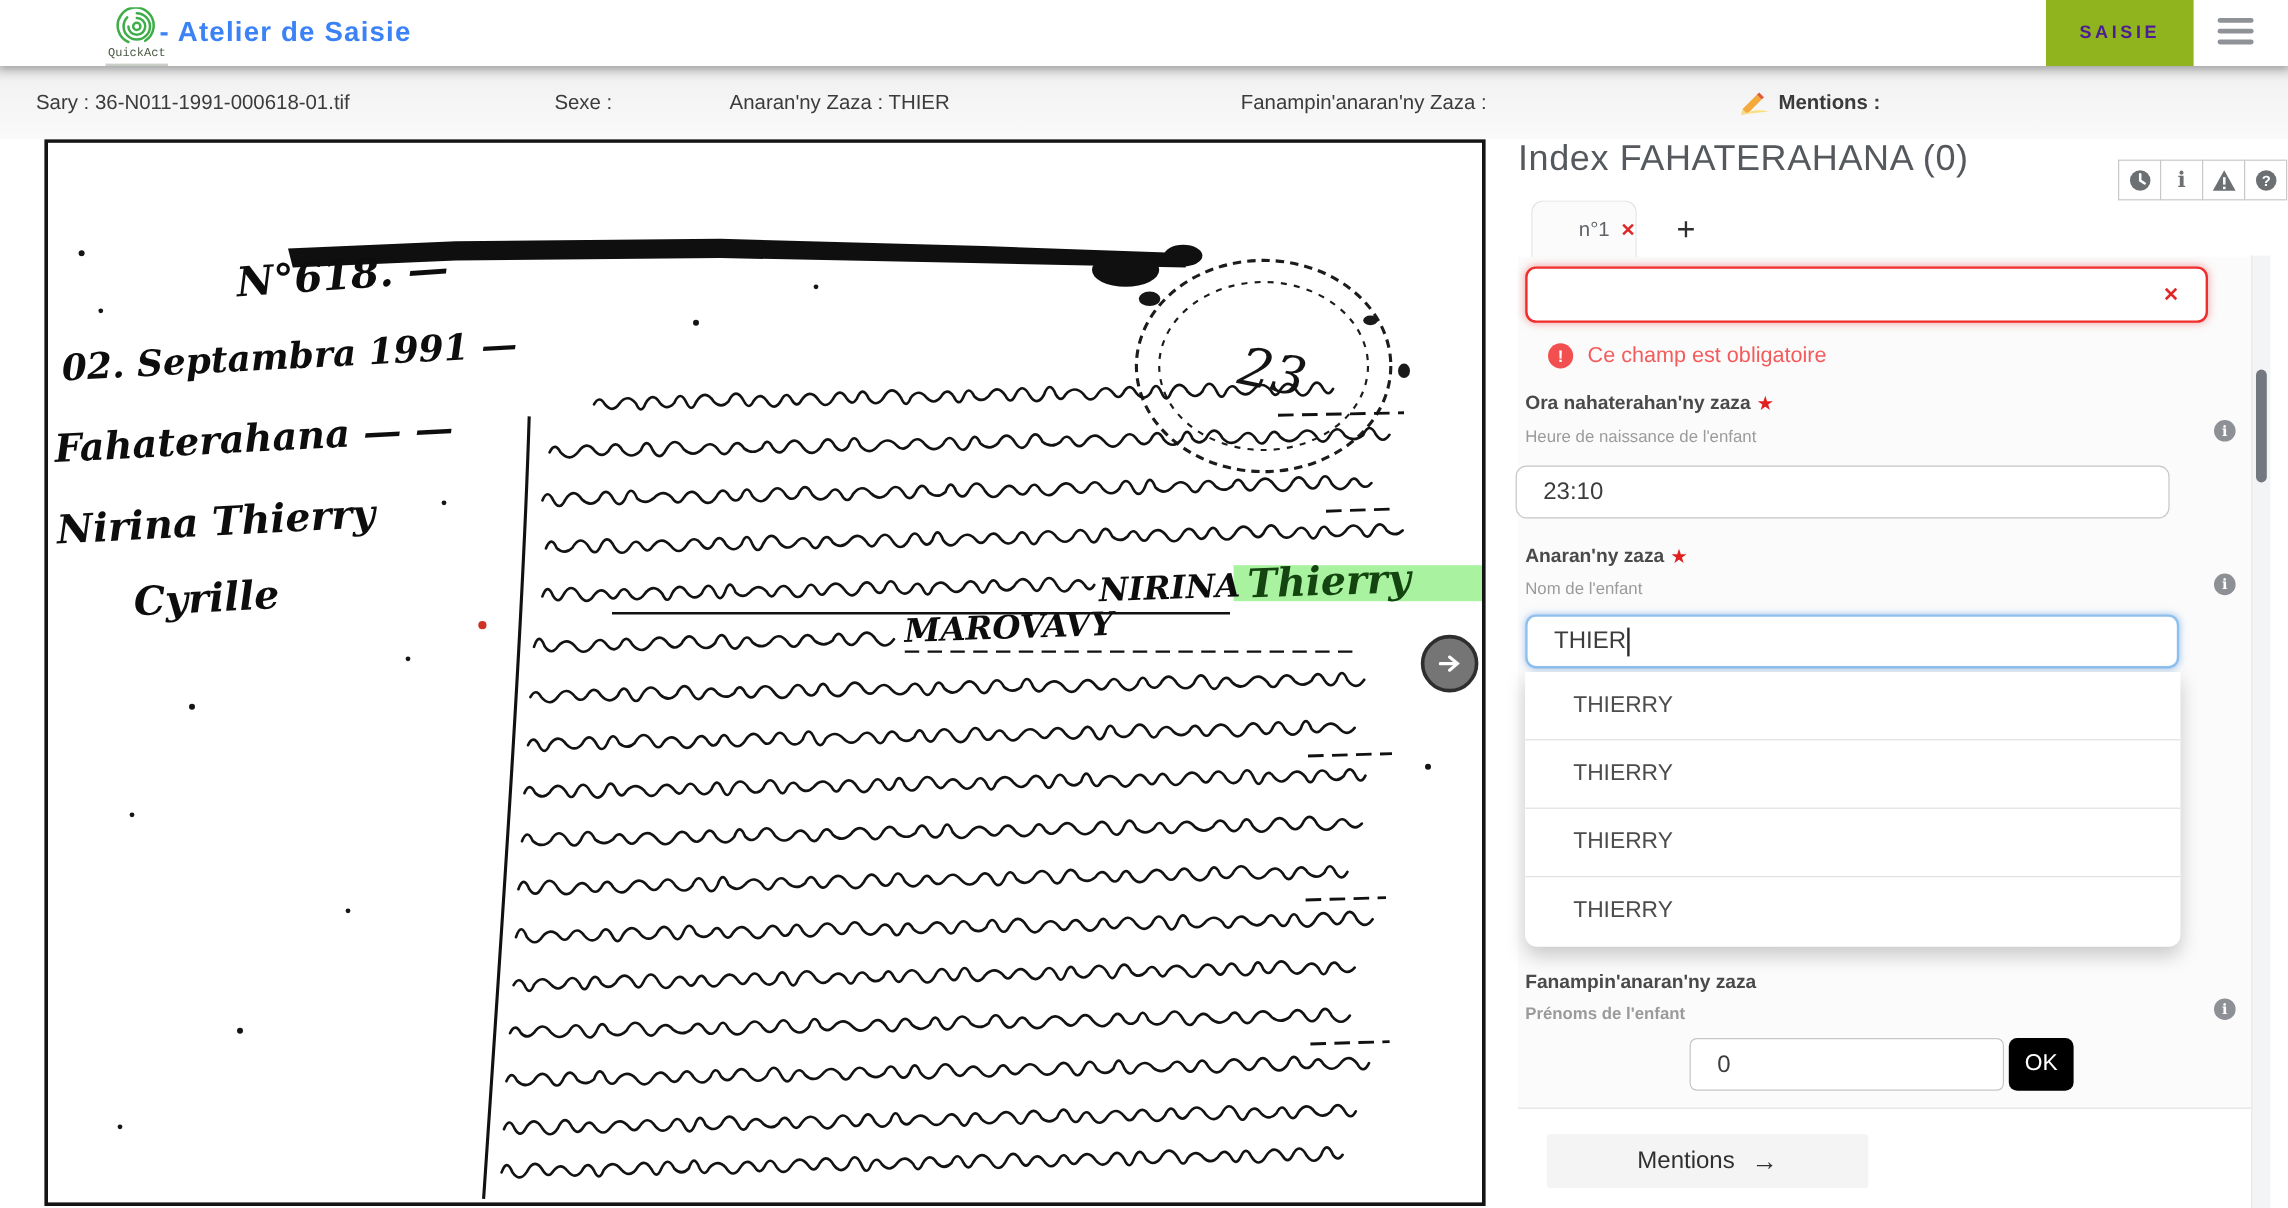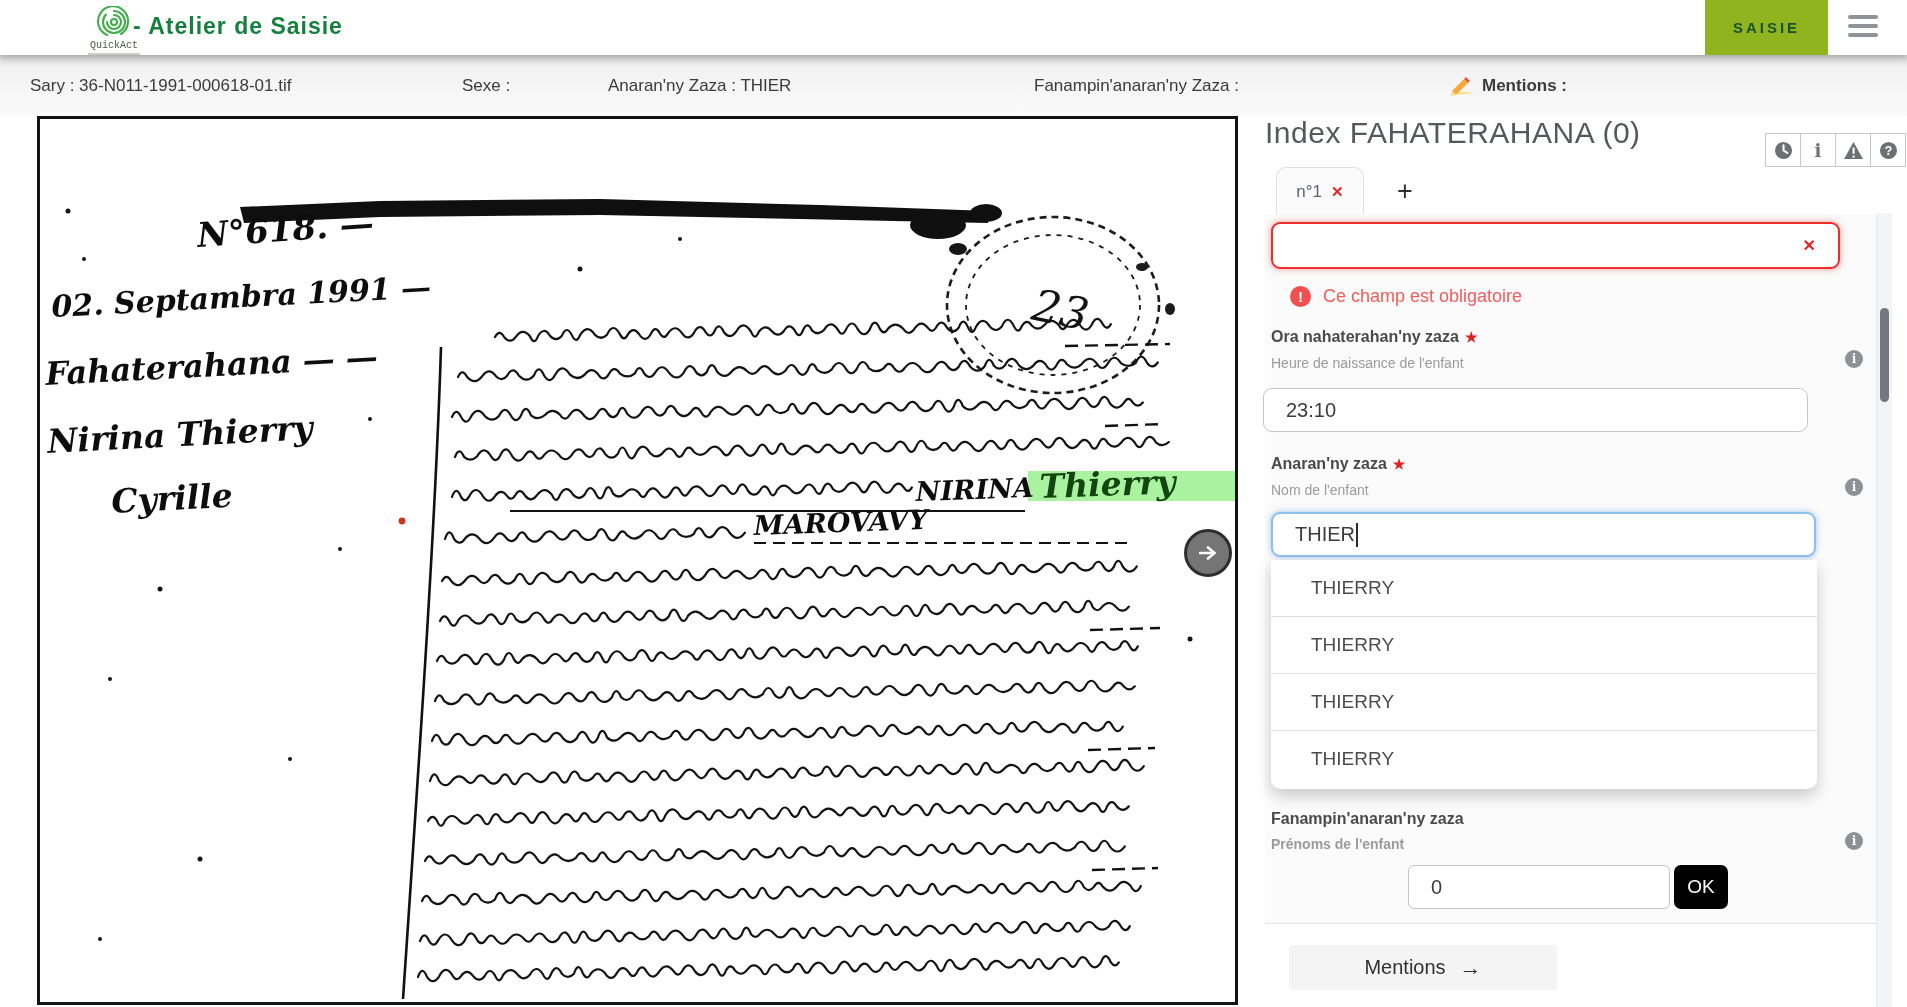--- a/index.html
+++ b/index.html
@@ -9,23 +9,23 @@
     -webkit-font-smoothing:antialiased;
   }
   
   .header{position:absolute;left:0;top:0;width:1907px;height:55px;background:#fff;
           box-shadow:0 3px 6px rgba(0,0,0,.22);z-index:30;}
   .logo{position:absolute;left:84px;top:4px;width:60px;height:50px;}
   .logo .brand{position:absolute;left:0px;top:36px;width:60px;text-align:center;
         font-family:Liberation Mono, monospace;font-size:10px;color:#4a5a43;}
   .logo .tagline{position:absolute;left:4px;top:49px;width:52px;height:2px;background:#c9cfc6;}
   .app-title{position:absolute;left:133px;top:13px;font-size:23px;font-weight:bold;
-        letter-spacing:1px;color:#15803d;}
+        letter-spacing:1px;color:#3b82f6;}
   .saisie-btn{position:absolute;left:1705px;top:0;width:123px;height:55px;border:none;
-        background:#90b41e;color:#14532d;font-family:"Liberation Sans",sans-serif;
+        background:#90b41e;color:#4c1d95;font-family:"Liberation Sans",sans-serif;
         font-size:15px;font-weight:bold;letter-spacing:3px;cursor:pointer;}
   .hamburger{position:absolute;left:1848px;top:15px;width:30px;height:26px;cursor:pointer;background:none;border:none;padding:0;}
   .hamburger span{display:block;width:30px;height:4px;background:#8f9296;border-radius:2px;margin-bottom:5px;}
   
   .infobar{position:absolute;left:0;top:55px;width:1907px;height:61px;
         background:linear-gradient(#d9d9d9,#f2f2f2 13px,#f6f6f6 60%,#fafafa);z-index:20;}
   .infobar .item{position:absolute;top:21px;font-size:17px;color:#3b3b3b;white-space:nowrap;}
   .pencil-ico{position:absolute;left:1450px;top:20px;width:26px;height:22px;}
   .toolbar{position:absolute;left:1766px;top:78px;display:flex;}
   .tool-btn{width:36px;height:34px;background:#fff;border:1px solid #c6c8ca;margin-left:-1px;
@@ -35,21 +35,21 @@
        border:3px solid #141414;overflow:hidden;cursor:grab;}
   .hw{fill:none;stroke:#131313;stroke-width:2.2;stroke-linecap:round;}
   .doc-nav-btn{position:absolute;left:1184px;top:529px;width:48px;height:48px;border-radius:50%;
        background:#757575;border:3px solid #2e2e2e;color:#fff;font-size:20px;cursor:pointer;
        display:flex;align-items:center;justify-content:center;z-index:5;}
   
   .panel-title{position:absolute;left:1265px;top:116px;font-size:30px;font-weight:300;
        color:#55595d;letter-spacing:.5px;}
   .tab{position:absolute;left:1276px;top:167px;width:86px;height:47px;background:#fbfbfb;
        border:1px solid #dde0e3;border-bottom:none;border-radius:10px 10px 0 0;
-       display:flex;align-items:center;justify-content:center;gap:9px;cursor:pointer;}
+       display:flex;align-items:center;justify-content:flex-end;gap:9px;cursor:pointer;}
   .tab-label{font-size:17px;color:#5f6368;}
   .tab-close{color:#e12626;font-size:15px;font-weight:bold;cursor:pointer;}
   .tab-add{position:absolute;left:1384px;top:170px;width:42px;height:42px;background:none;border:none;
        font-size:27px;color:#2f2f2f;cursor:pointer;}
   .form-card{position:absolute;left:1265px;top:214px;width:613px;height:709px;
        background:#fbfbfb;border-bottom:1px solid #e4e4e4;}
   .inp{position:absolute;background:#fff;border:1px solid #c6c6c6;border-radius:9px;
        font-family:"Liberation Sans",sans-serif;font-size:20px;color:#3c3c3c;padding:0 0 0 22px;
        display:flex;align-items:center;}
   .inp-error{left:1271px;top:222px;width:521px;height:43px;border:2px solid #ef2d2d;

